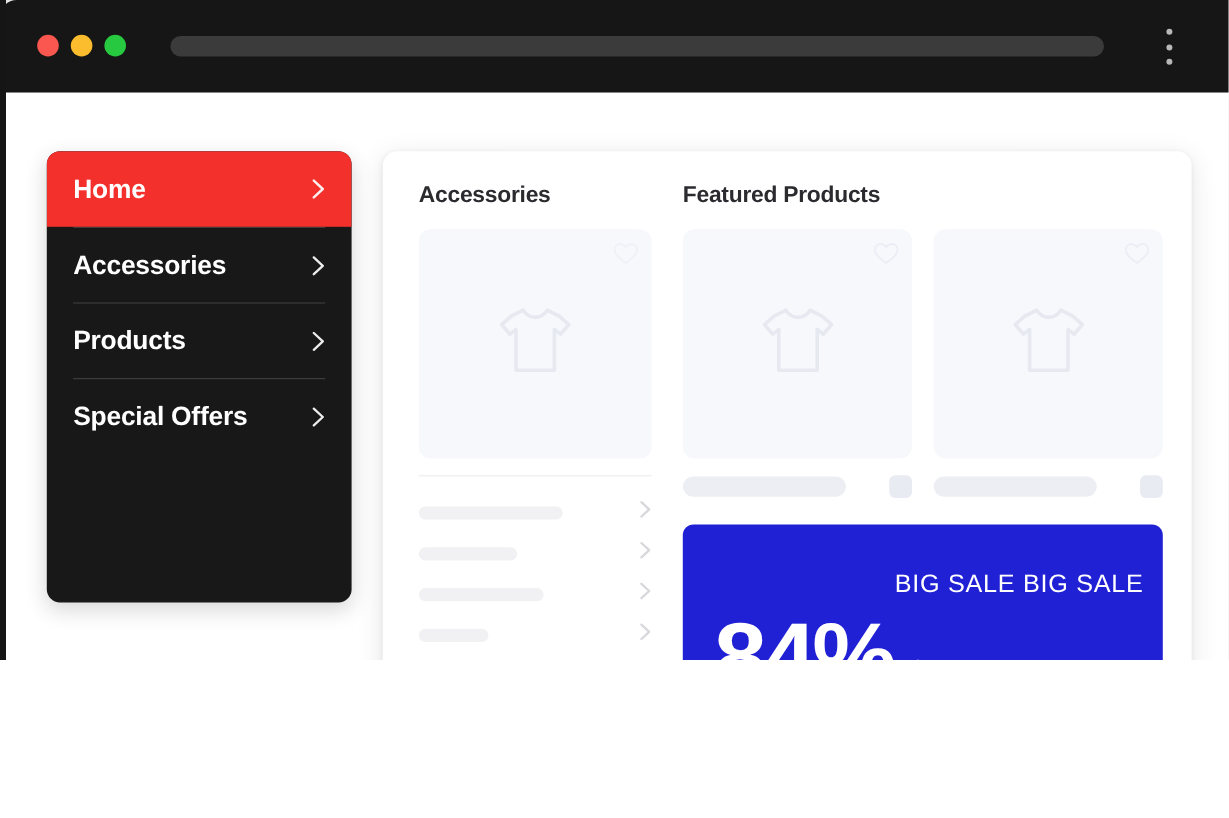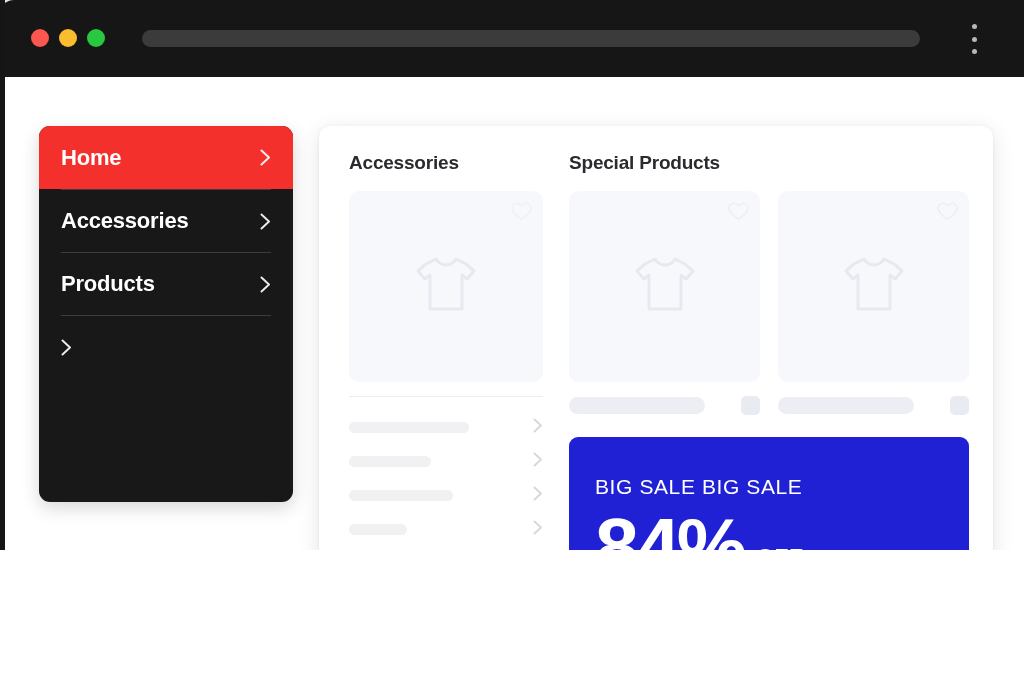--- a/index.html
+++ b/index.html
@@ -179,20 +179,21 @@
 
   
   .banner {
     position: relative;
     margin-top: 22px;
     width: 400px; height: 190px;
     background: #2020d4;
     border-radius: 9px;
     overflow: hidden;
     color: #ffffff;
+    text-align: right;
   }
   .banner-inner { position: absolute; left: 26px; top: 38px; right: 16px; }
   .banner-kicker {
     font-size: 21px;
     letter-spacing: 0.6px;
     font-weight: 300;
     white-space: nowrap;
   }
   .banner-main {
     display: flex; align-items: flex-end; gap: 12px;
@@ -262,20 +263,21 @@
         <span class="label">Products</span>
         <span class="chev">
           <svg width="11" height="17" viewBox="0 0 11 17">
               <path d="M1.5 1.5 L9 8.5 L1.5 15.5" fill="none" stroke="currentColor" stroke-width="1.9" stroke-linecap="round" stroke-linejoin="round"></path>
             </svg>
         </span>
       </div>
       <div class="nav-divider"></div>
 
       <div class="nav-item">
+        <span class="label">Special Offers</span>
         <span class="chev">
           <svg width="11" height="17" viewBox="0 0 11 17">
               <path d="M1.5 1.5 L9 8.5 L1.5 15.5" fill="none" stroke="currentColor" stroke-width="1.9" stroke-linecap="round" stroke-linejoin="round"></path>
             </svg>
         </span>
       </div>
 
     </nav>
 
     <section class="panel">
@@ -344,21 +346,21 @@
             <span class="list-chev">
               <svg width="10" height="15" viewBox="0 0 10 15">
                   <path d="M1.5 1.5 L8 7.5 L1.5 13.5" fill="none" stroke="currentColor" stroke-width="1.9" stroke-linecap="round" stroke-linejoin="round"></path>
                 </svg>
             </span>
           </div>
         </div>
       </div>
 
       <div class="col-right">
-        <h2 class="section-title">Special Products</h2>
+        <h2 class="section-title">Featured Products</h2>
 
         <div class="cards-row">
 
           <div class="product-card card-sm">
             <span class="corner-icon">
               <svg width="21" height="19" viewBox="0 0 21 19">
                   <path d="M10.5 17.2 C3.4 12.3 1 9.4 1 6.2 C1 3.4 3.2 1.3 5.9 1.3 C7.7 1.3 9.4 2.3 10.5 3.9 C11.6 2.3 13.3 1.3 15.1 1.3 C17.8 1.3 20 3.4 20 6.2 C20 9.4 17.6 12.3 10.5 17.2 Z" fill="none" stroke="#eceef6" stroke-width="1.6"></path>
                 </svg>
             </span>
             <span class="shirt-icon">

